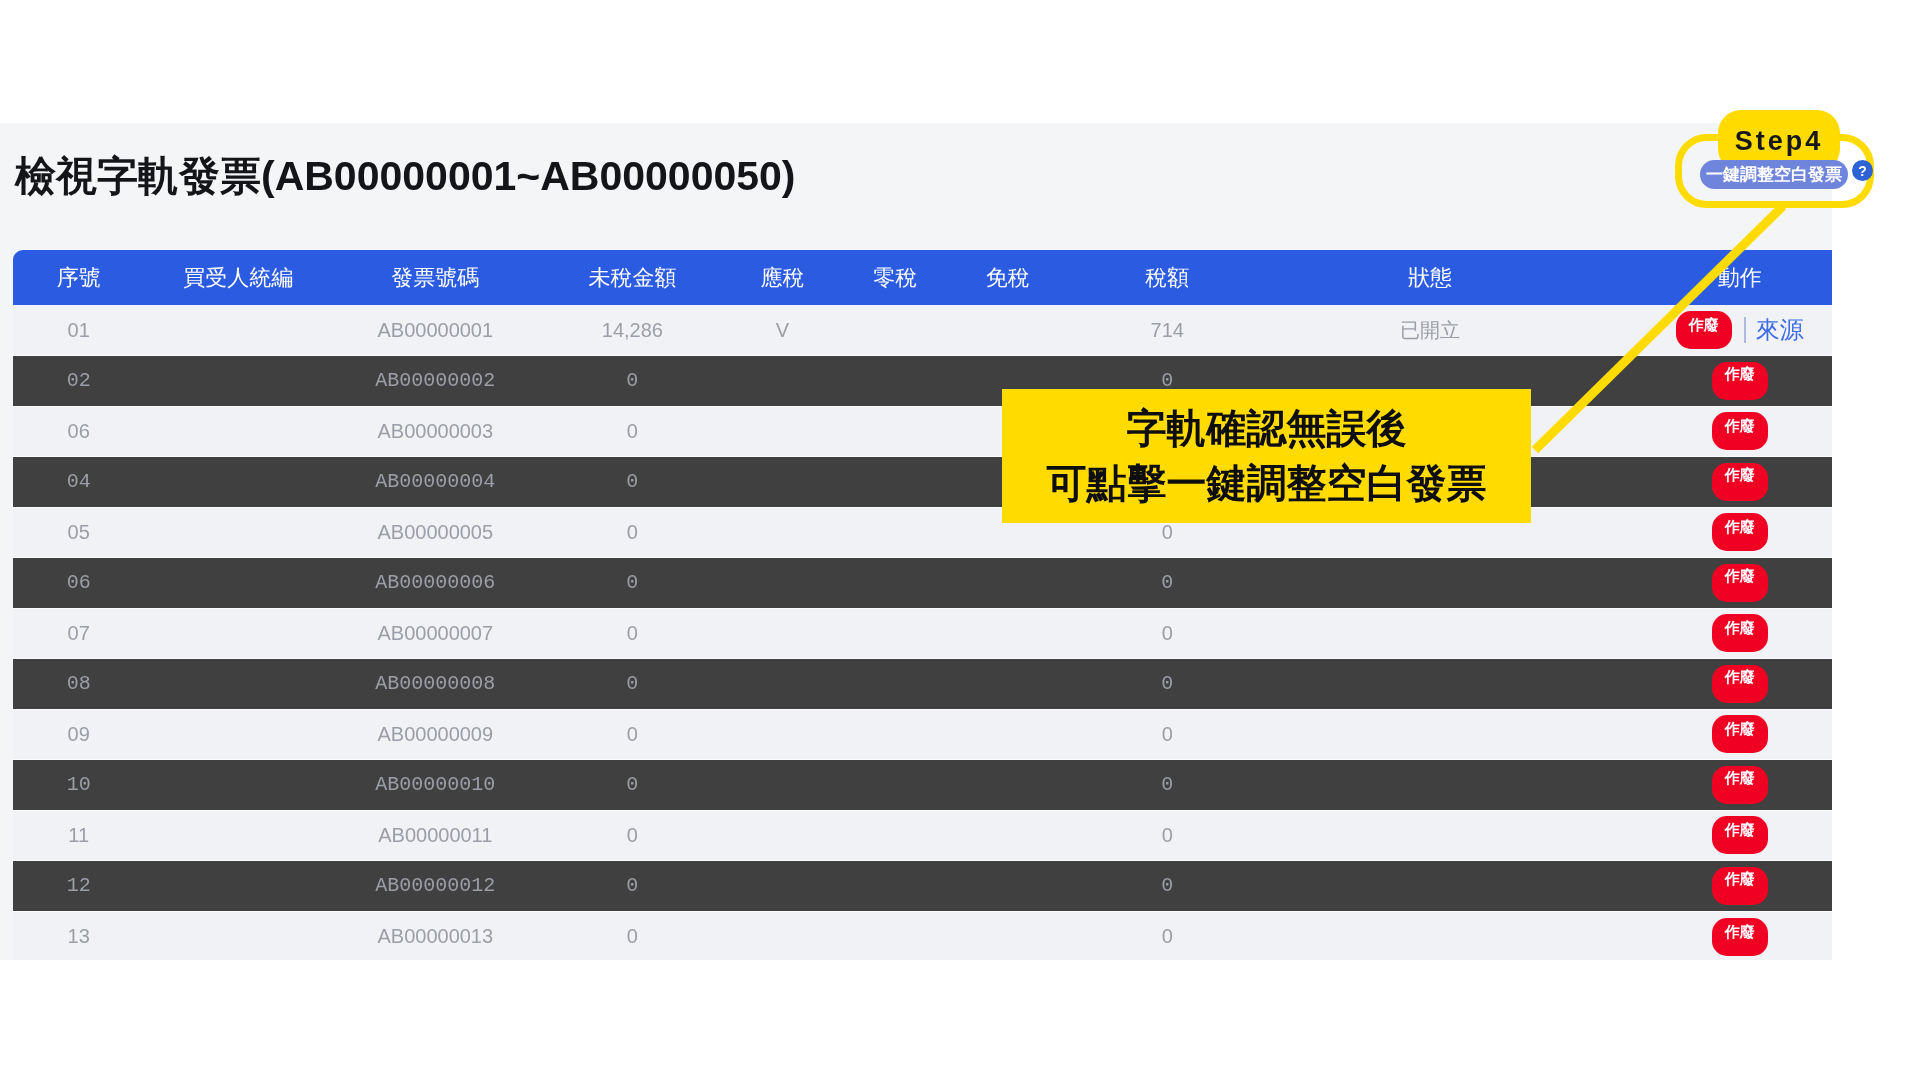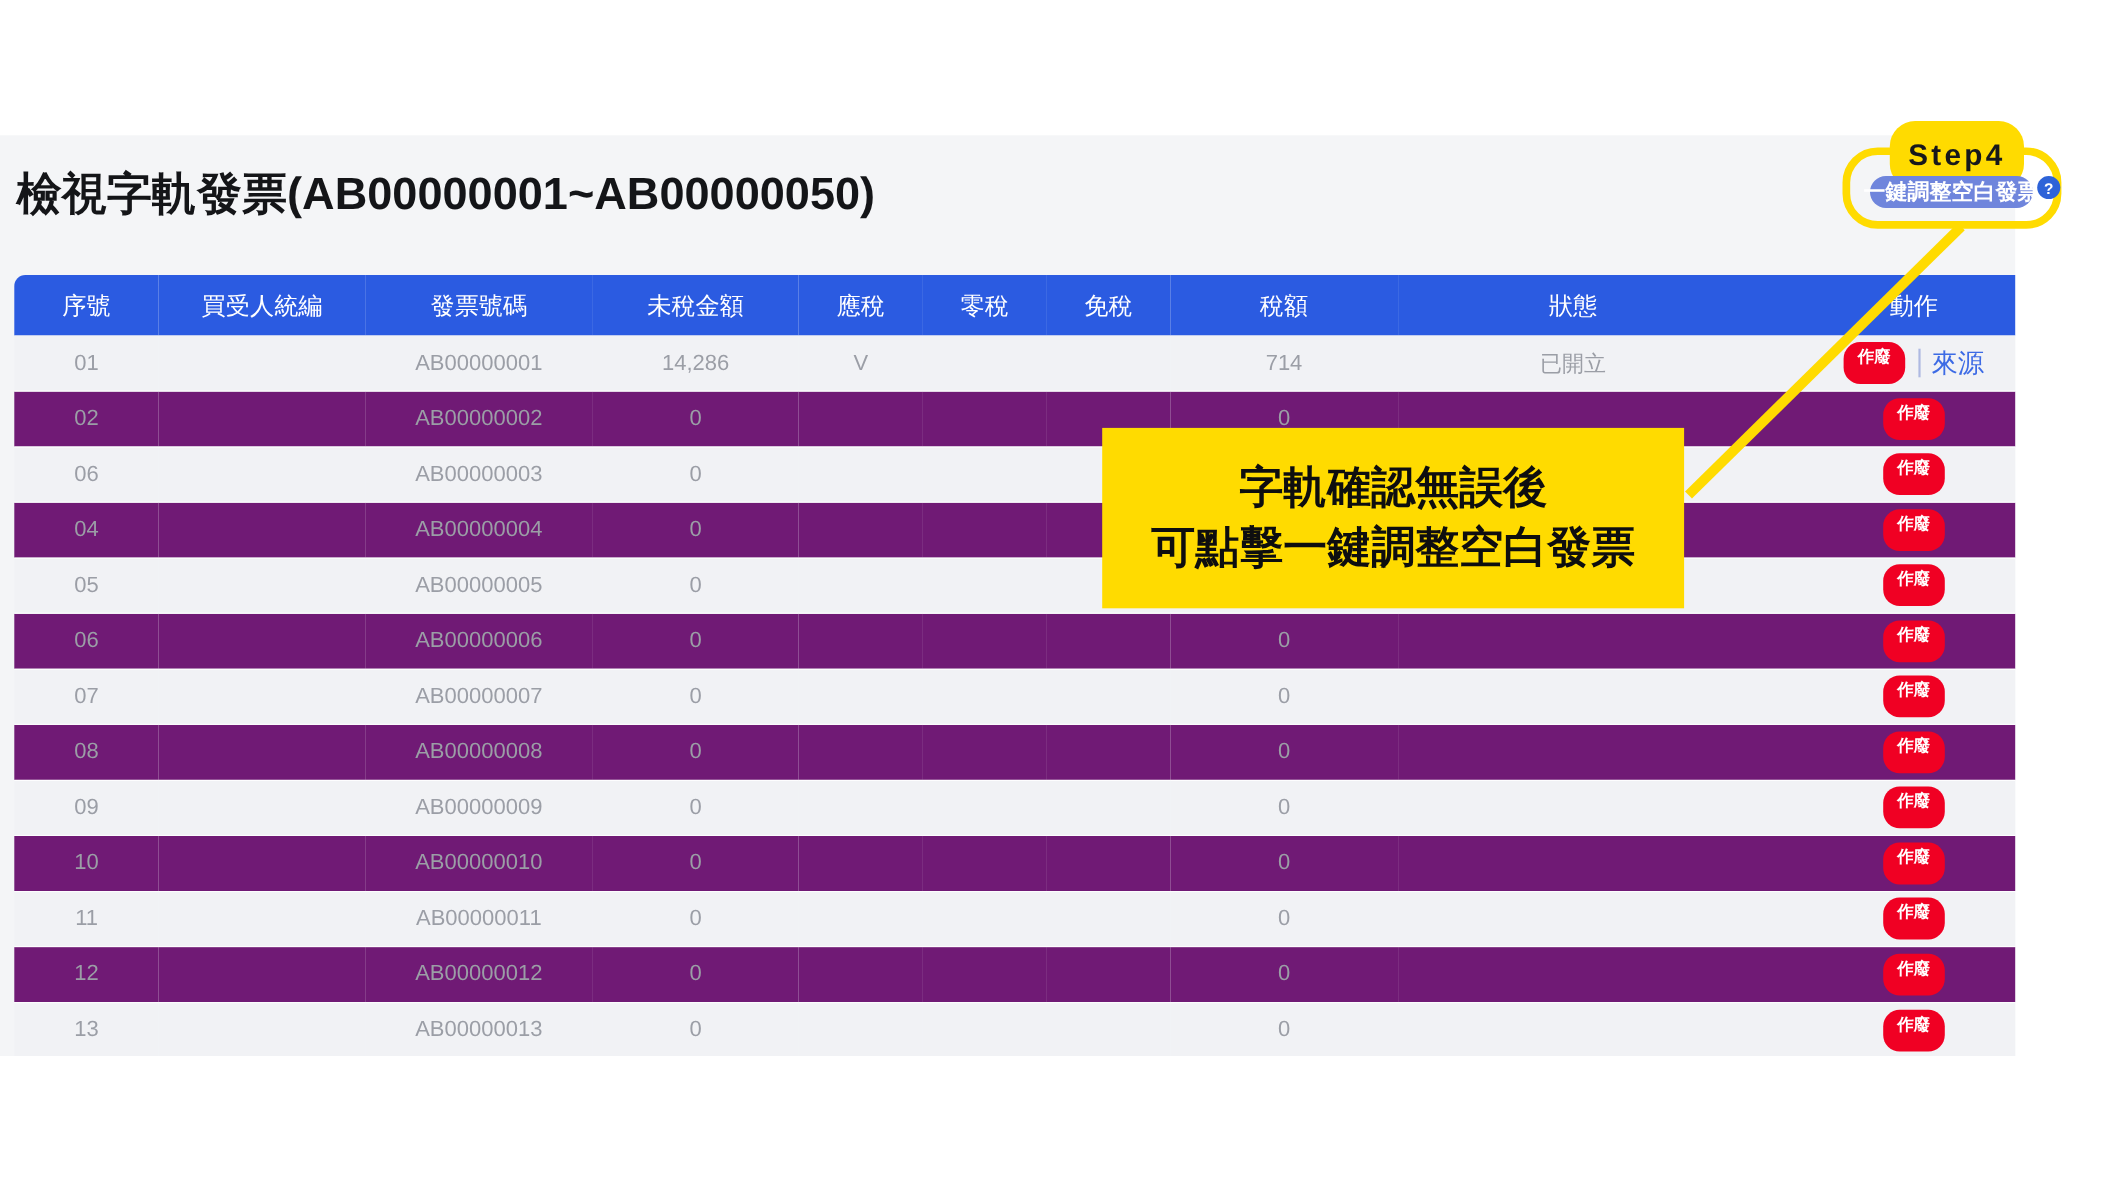--- a/index.html
+++ b/index.html
@@ -32,21 +32,21 @@
     white-space: nowrap;
   }
   table.invoice-table thead th:first-child { border-top-left-radius: 10px; }
   table.invoice-table thead th:last-child { border-top-right-radius: 10px; }
 
   table.invoice-table tbody td {
     height: 50.5px; text-align: center; vertical-align: middle;
     font-size: 20px; color: #9b9ea6; white-space: nowrap;
   }
   table.invoice-table tbody tr.odd td  { background: #f1f2f5; }
-  table.invoice-table tbody tr.even td { background: #701a75; }
+  table.invoice-table tbody tr.even td { background: #404040; font-family: Liberation Mono, monospace; }
   table.invoice-table tbody tr + tr td { border-top: 1px solid #fdfdfe; }
   td.status-cell { color: #8c8f96; }
 
   .void-pill {
     display: inline-block; background: var(--void-red, #F00023); color: #ffffff;
     font-size: 15px; font-weight: 700; line-height: 1;
     padding: 6px 13px 17px; border-radius: 15px; cursor: pointer;
     vertical-align: middle;
   }
   .action-divider {
@@ -69,31 +69,31 @@
   .step4-badge {
     position: absolute; left: 1718px; top: 110px; width: 122px; height: 62px;
     background: var(--accent-yellow, #FFDB00); border-radius: 23px;
     display: flex; align-items: center; justify-content: center;
     font-size: 27px; font-weight: 800; color: #17181b; letter-spacing: 3px;
   }
   .adjust-btn {
     position: absolute; left: 1700px; top: 160px; width: 148px; height: 29px;
     background: var(--button-blue, #6F85DC); border-radius: 15px;
     display: flex; align-items: center; justify-content: center;
-    color: #ffffff; font-size: 20px; font-weight: 600; cursor: pointer;
+    color: #ffffff; font-size: 17px; font-weight: 600; cursor: pointer;
     white-space: nowrap;
   }
   .help-bubble {
     position: absolute; left: 1852px; top: 160px; width: 21px; height: 21px;
     background: #2e63d8; border-radius: 50%;
     display: flex; align-items: center; justify-content: center;
     color: #ffffff; font-size: 14px; font-weight: 700; cursor: pointer;
   }
   .annotation-box {
-    position: absolute; left: 1002px; top: 389px; width: 529px; height: 164px;
+    position: absolute; left: 1002px; top: 389px; width: 529px; height: 134px;
     background: var(--accent-yellow, #FFDB00);
     display: flex; flex-direction: column; align-items: center; justify-content: center;
     text-align: center;
   }
   .annotation-line {
     font-size: 40px; font-weight: 800; color: #0e0e0f; line-height: 55px;
     white-space: nowrap;
   }
 </style>
 </head>

